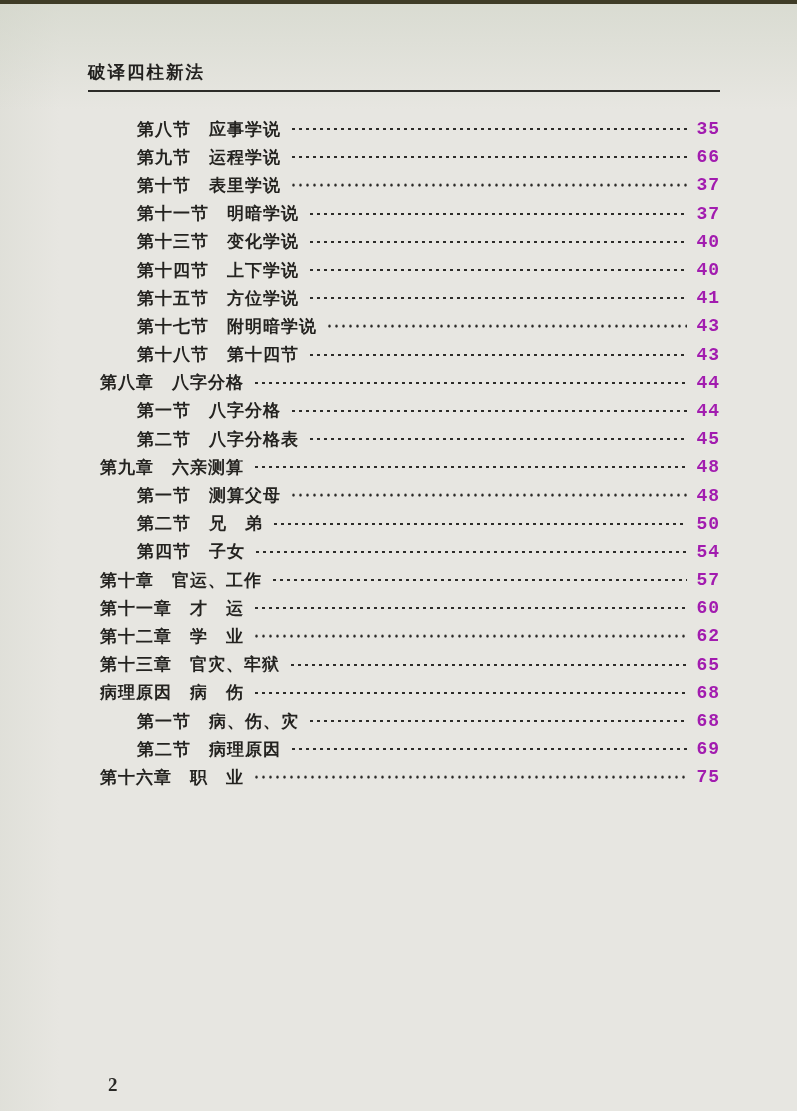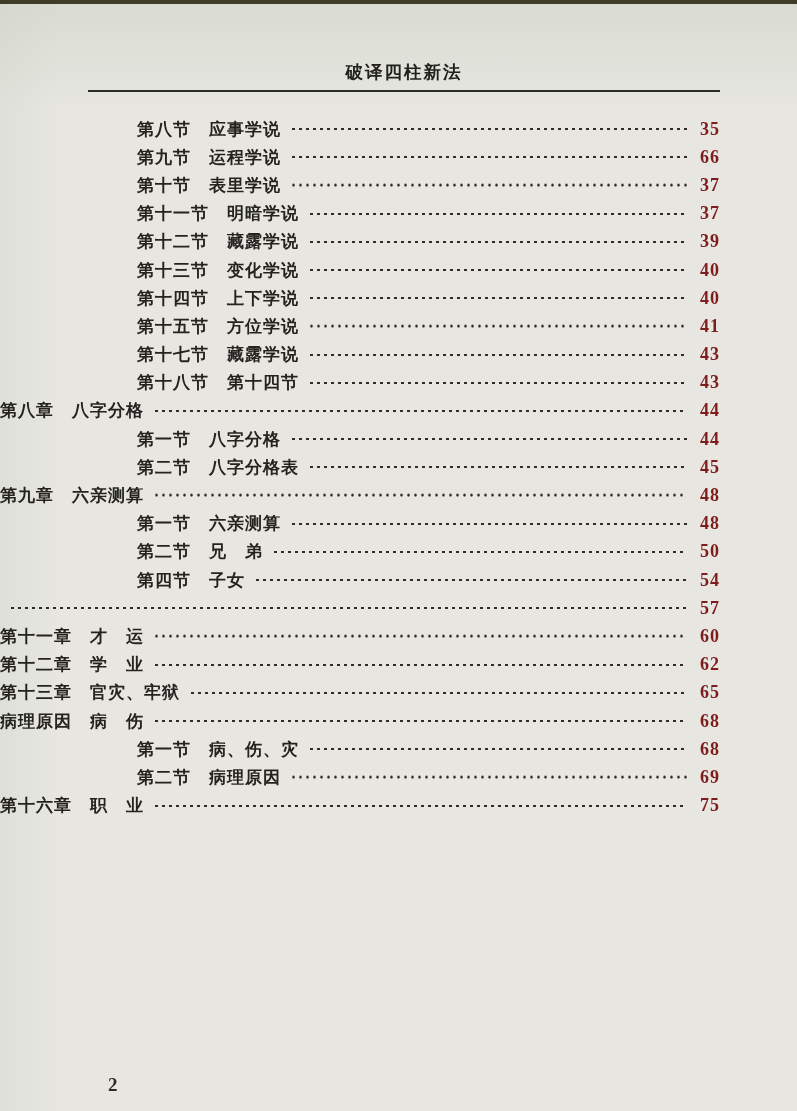--- a/index.html
+++ b/index.html
@@ -27,21 +27,20 @@
     position: absolute;
     top: 0; left: 0; right: 0;
     height: 4px;
     background: #3f3c27;
   }
   .book-header {
     position: absolute;
     left: 88px;
     top: 61px;
     width: 632px;
-    text-align: center;
   }
   .book-header .title {
     font-size: 17.5px;
     font-weight: bold;
     letter-spacing: 2px;
     color: #22211f;
     line-height: 1.3;
   }
   .book-header .rule {
     margin-top: 6px;
@@ -56,42 +55,42 @@
   }
   .toc-row {
     display: flex;
     align-items: center;
     height: 28.2px;
     color: #242320;
     font-weight: bold;
     font-size: 17px;
     white-space: nowrap;
   }
-  .toc-row.level-chapter { }
+  .toc-row.level-chapter { padding-left: 100px; }
   .toc-row.level-section { padding-left: 137px; }
   .toc-label {
     flex: 0 0 auto;
     letter-spacing: 1px;
   }
   .toc-leader {
     flex: 1 1 auto;
     align-self: stretch;
     margin-left: 9px;
     margin-right: 9px;
     background-image: radial-gradient(circle, #2d2c29 1.15px, rgba(0,0,0,0) 1.5px);
     background-size: 7px 28.2px;
     background-position: left 58%;
     background-repeat: repeat-x;
   }
   .toc-page {
     flex: 0 0 auto;
-    font-family: Liberation Serif, serif;
+    font-family: Liberation Mono, monospace;
     font-weight: bold;
     font-size: 18px;
-    color: #7f1d1d;
+    color: #a21caf;
     min-width: 24px;
     text-align: right;
     letter-spacing: 1px;
   }
   .footer-page-number {
     position: absolute;
     left: 108px;
     top: 1074px;
     font-family: "Liberation Serif", serif;
     font-size: 19px;
@@ -125,41 +124,36 @@
     <span class="toc-label">第十节　表里学说</span>
     <span class="toc-leader"></span>
     <span class="toc-page">37</span>
   </div>
     <div class="toc-row level-section">
     <span class="toc-label">第十一节　明暗学说</span>
     <span class="toc-leader"></span>
     <span class="toc-page">37</span>
   </div>
     <div class="toc-row level-section">
-    <span class="toc-label">第十二节　藏露学说</span>
-    <span class="toc-leader"></span>
-    <span class="toc-page">39</span>
-  </div>
-    <div class="toc-row level-section">
     <span class="toc-label">第十三节　变化学说</span>
     <span class="toc-leader"></span>
     <span class="toc-page">40</span>
   </div>
     <div class="toc-row level-section">
     <span class="toc-label">第十四节　上下学说</span>
     <span class="toc-leader"></span>
     <span class="toc-page">40</span>
   </div>
     <div class="toc-row level-section">
     <span class="toc-label">第十五节　方位学说</span>
     <span class="toc-leader"></span>
     <span class="toc-page">41</span>
   </div>
     <div class="toc-row level-section">
-    <span class="toc-label">第十七节　藏露学说</span>
+    <span class="toc-label">第十七节　附明暗学说</span>
     <span class="toc-leader"></span>
     <span class="toc-page">43</span>
   </div>
     <div class="toc-row level-section">
     <span class="toc-label">第十八节　第十四节</span>
     <span class="toc-leader"></span>
     <span class="toc-page">43</span>
   </div>
     <div class="toc-row level-chapter">
     <span class="toc-label">第八章　八字分格</span>
@@ -175,35 +169,36 @@
     <span class="toc-label">第二节　八字分格表</span>
     <span class="toc-leader"></span>
     <span class="toc-page">45</span>
   </div>
     <div class="toc-row level-chapter">
     <span class="toc-label">第九章　六亲测算</span>
     <span class="toc-leader"></span>
     <span class="toc-page">48</span>
   </div>
     <div class="toc-row level-section">
-    <span class="toc-label">第一节　六亲测算</span>
+    <span class="toc-label">第一节　测算父母</span>
     <span class="toc-leader"></span>
     <span class="toc-page">48</span>
   </div>
     <div class="toc-row level-section">
     <span class="toc-label">第二节　兄　弟</span>
     <span class="toc-leader"></span>
     <span class="toc-page">50</span>
   </div>
     <div class="toc-row level-section">
     <span class="toc-label">第四节　子女</span>
     <span class="toc-leader"></span>
     <span class="toc-page">54</span>
   </div>
     <div class="toc-row level-chapter">
+    <span class="toc-label">第十章　官运、工作</span>
     <span class="toc-leader"></span>
     <span class="toc-page">57</span>
   </div>
     <div class="toc-row level-chapter">
     <span class="toc-label">第十一章　才　运</span>
     <span class="toc-leader"></span>
     <span class="toc-page">60</span>
   </div>
     <div class="toc-row level-chapter">
     <span class="toc-label">第十二章　学　业</span>

